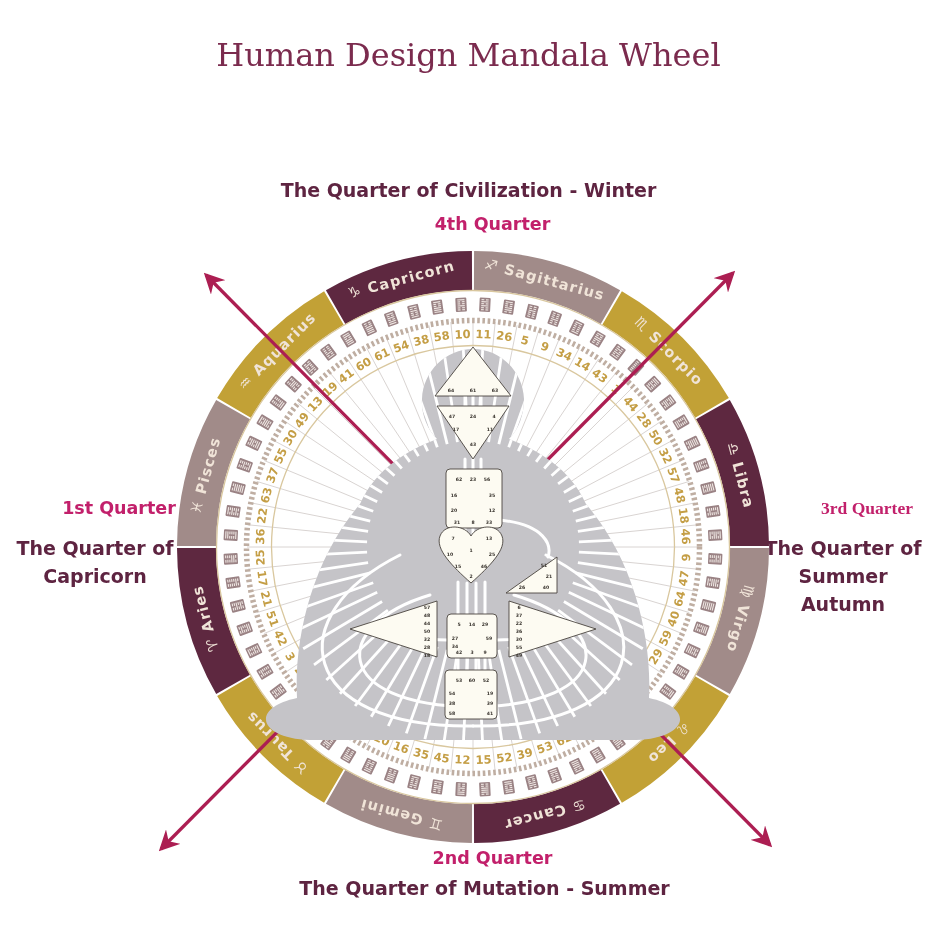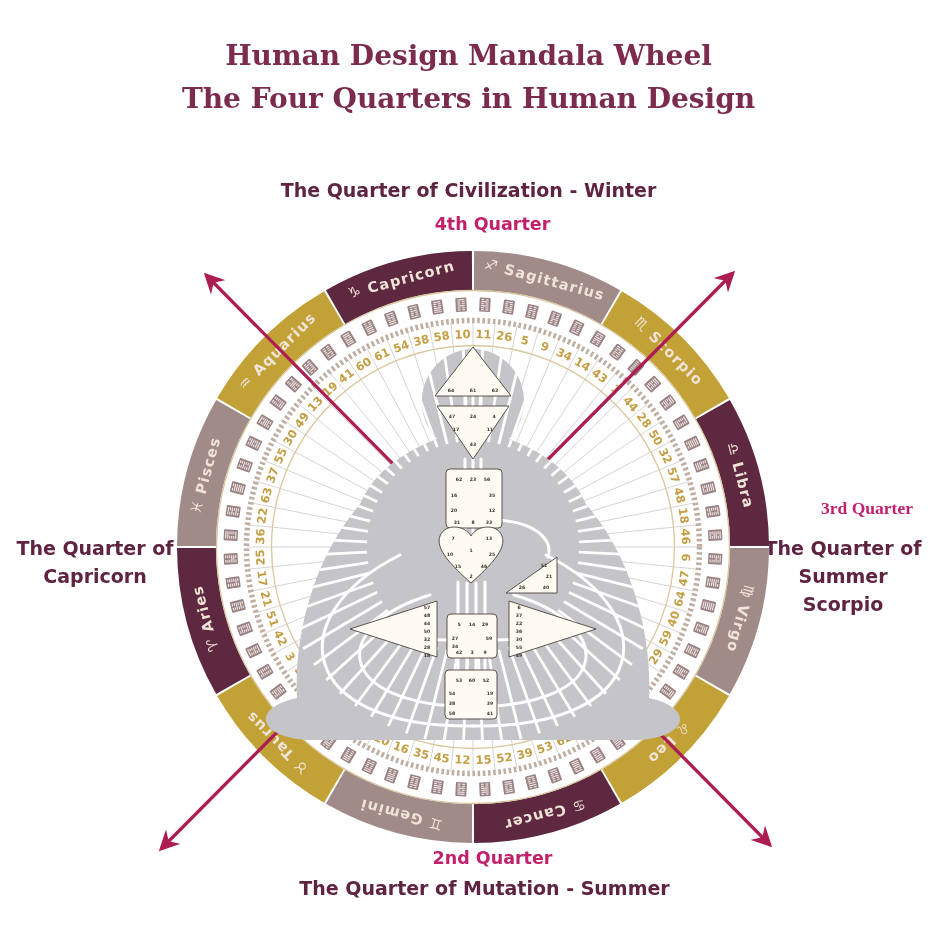--- a/index.html
+++ b/index.html
@@ -1,20 +1,20 @@
 <!DOCTYPE html>
 <html><head>
 <meta charset="utf-8">
 <style>
   html,body{margin:0;padding:0;background:#ffffff;}
   .stage{position:relative;width:937px;height:938px;background:#fff;
          font-family:"DejaVu Sans","Liberation Sans",sans-serif;overflow:hidden;}
   .title{position:absolute;top:34px;left:0;width:100%;text-align:center;
-         font-family:"DejaVu Serif","Liberation Serif",serif;font-weight:bold;
-         font-size:28px;line-height:43px;color:var(--title-color,#7B2B4E);}
+         font-family:"DejaVu Serif","Liberation Serif",serif;font-weight:normal;
+         font-size:32px;line-height:43px;color:var(--title-color,#7B2B4E);}
   .qblock{position:absolute;text-align:center;}
   .qlabel{color:var(--label-color,#C2206B);font-weight:bold;font-size:17.5px;margin-left:24px;}
   .qdesc{color:var(--desc-color,#5E2441);font-weight:bold;font-size:19px;line-height:28px;}
   .q-top-desc{top:176px;left:0;width:100%;}
   .q-top-label{top:214px;left:0;width:100%;}
   .q-left-label{top:498px;left:4px;width:182px;}
   .q-left-desc{top:534px;left:4px;width:182px;}
   .q-right-label{top:498px;left:752px;width:182px;font-family:Liberation Serif, serif;}
   .q-right-desc{top:534px;left:752px;width:182px;}
   .q-bottom-label{top:848px;left:0;width:100%;}
@@ -26,36 +26,36 @@
             text-anchor:middle;dominant-baseline:central;}
   svg .clabel{font-size:4.6px;font-weight:bold;fill:#3A352F;text-anchor:middle;}
 </style>
 </head>
 <body>
 
 <div class="stage" style="--title-color: #7B2B4E; --label-color: #C2206B; --desc-color: #5E2441; --zlabel-color: #F0E4D8; --gnum-color: #C49E45;">
 
   <div class="title">
     <div>Human Design Mandala Wheel</div>
-    <div>The Four Quarters in Human Design</div>
   </div>
 
   <div class="qblock qdesc q-top-desc">The Quarter of Civilization - Winter</div>
   <div class="qblock qlabel q-top-label">4th Quarter</div>
 
+  <div class="qblock qlabel q-left-label">1st Quarter</div>
   <div class="qblock qdesc q-left-desc">
     <div>The Quarter of</div>
     <div>Capricorn</div>
   </div>
 
   <div class="qblock qlabel q-right-label">3rd Quarter</div>
   <div class="qblock qdesc q-right-desc">
     <div>The Quarter of</div>
     <div>Summer</div>
-    <div>Scorpio</div>
+    <div>Autumn</div>
   </div>
 
   <svg id="wheel" width="937" height="938" viewBox="0 0 937 938">
       <defs>
         <marker id="ah" viewBox="0 0 10 10" refX="8.5" refY="5" markerWidth="6.2" markerHeight="6.2" orient="auto-start-reverse">
           <path d="M0 0 L10 5 L0 10 L3.2 5 Z" fill="#AC1E52"></path>
         </marker>
         <clipPath id="figclip">
           <path d="M473 349 C500 349 523 371 524 399 C524 414 519 429 509 439 C538 450 570 468 586 504 C634 560 652 638 649 698 C696 708 688 738 636 740 L310 740 C258 738 250 708 297 698 C294 638 312 560 360 504 C376 468 408 450 437 439 C427 429 421 414 422 399 C423 371 446 349 473 349 Z"></path>
         </clipPath>

